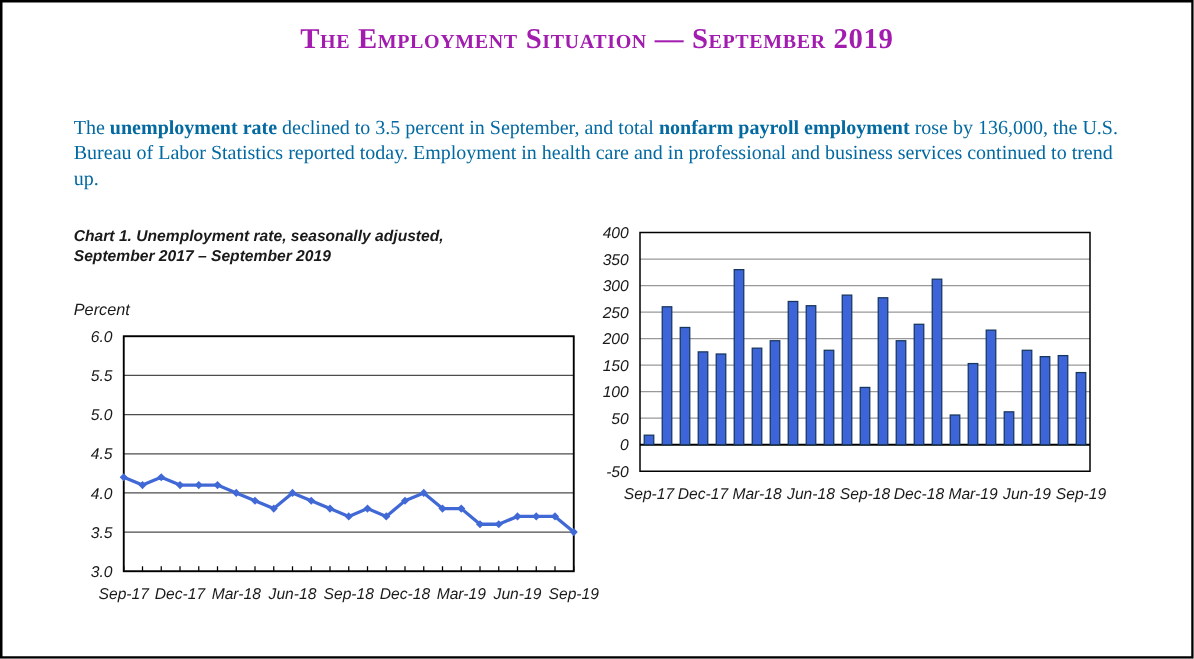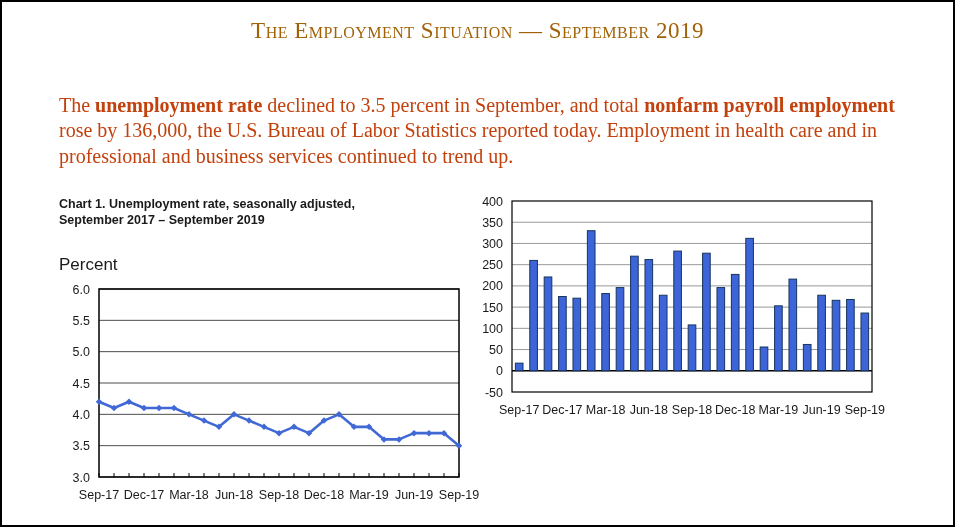--- a/index.html
+++ b/index.html
@@ -10,51 +10,52 @@
     background: #fff;
     overflow: hidden;
     font-family: "Liberation Serif", serif;
     color: #111;
     position: relative;
   }
   .report-title {
     margin: 16px 0 0 0;
     text-align: center;
     font-size: 23px;
-    font-weight: normal;
+    font-weight: bold;
     font-variant: small-caps;
     letter-spacing: 0.5px;
-    color: #a16207;
+    color: #a21caf;
   }
   .intro {
     margin: 49px 52px 0 57px;
     width: 848px;
-    font-size: 20px;
+    font-size: 16px;
     line-height: 1.27;
-    color: #c2410c;
+    color: #0369a1;
   }
   .charts-row {
     display: flex;
     margin: 27px 0 0 57px;
+    font-style: italic;
   }
   .chart-block { flex: none; }
   .chart-block.first { width: 411px; }
   .chart-block.second { width: 480px; }
   .chart-title {
     margin: 0;
     font-family: "Liberation Sans", sans-serif;
     font-weight: bold;
     font-size: 12.5px;
     line-height: 1.28;
     color: #1a1a1a;
     white-space: pre-line;
   }
   .unit-label {
     font-family: "Liberation Sans", sans-serif;
-    font-size: 17px;
+    font-size: 13px;
     color: #1a1a1a;
     margin: 27px 0 9px 0;
   }
   svg { display: block; overflow: visible; }
   svg text.tick {
     font-family: "Liberation Sans", sans-serif;
     font-size: 12.5px;
     fill: #1a1a1a;
   }
 </style>

